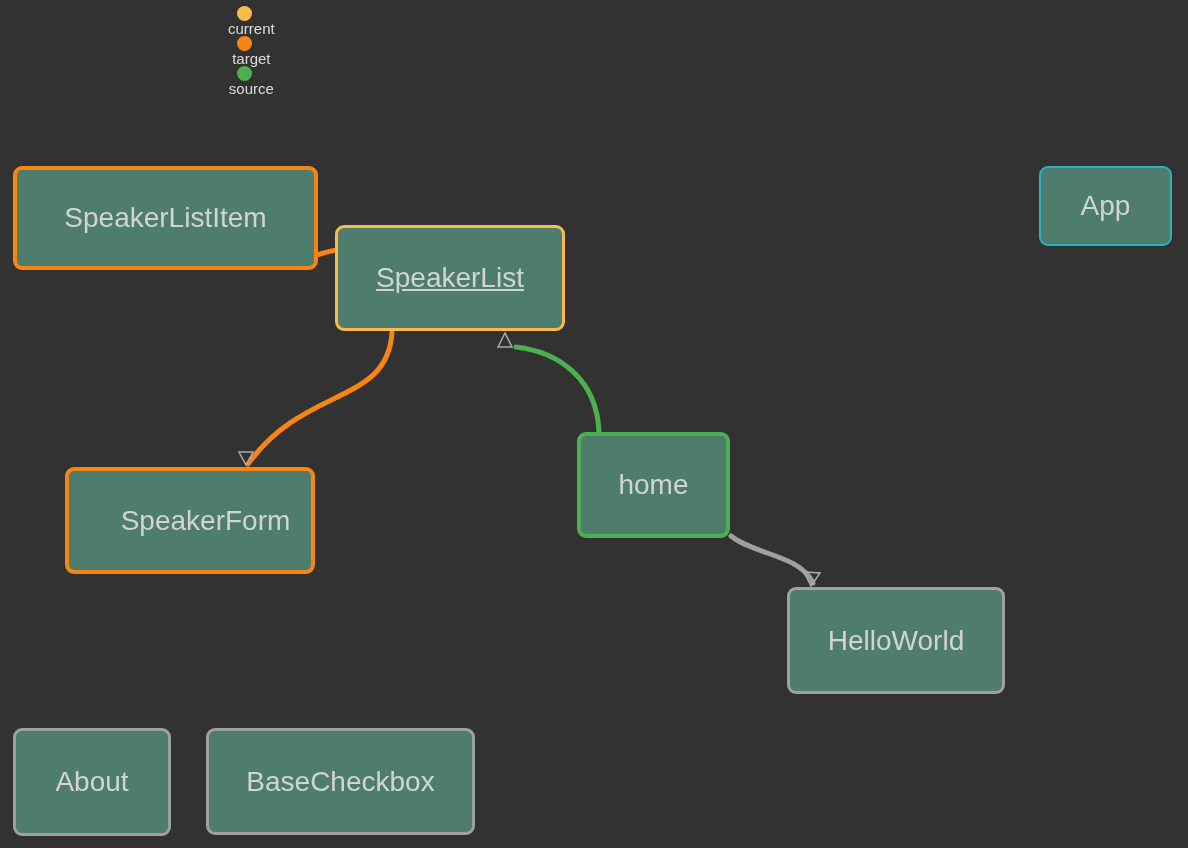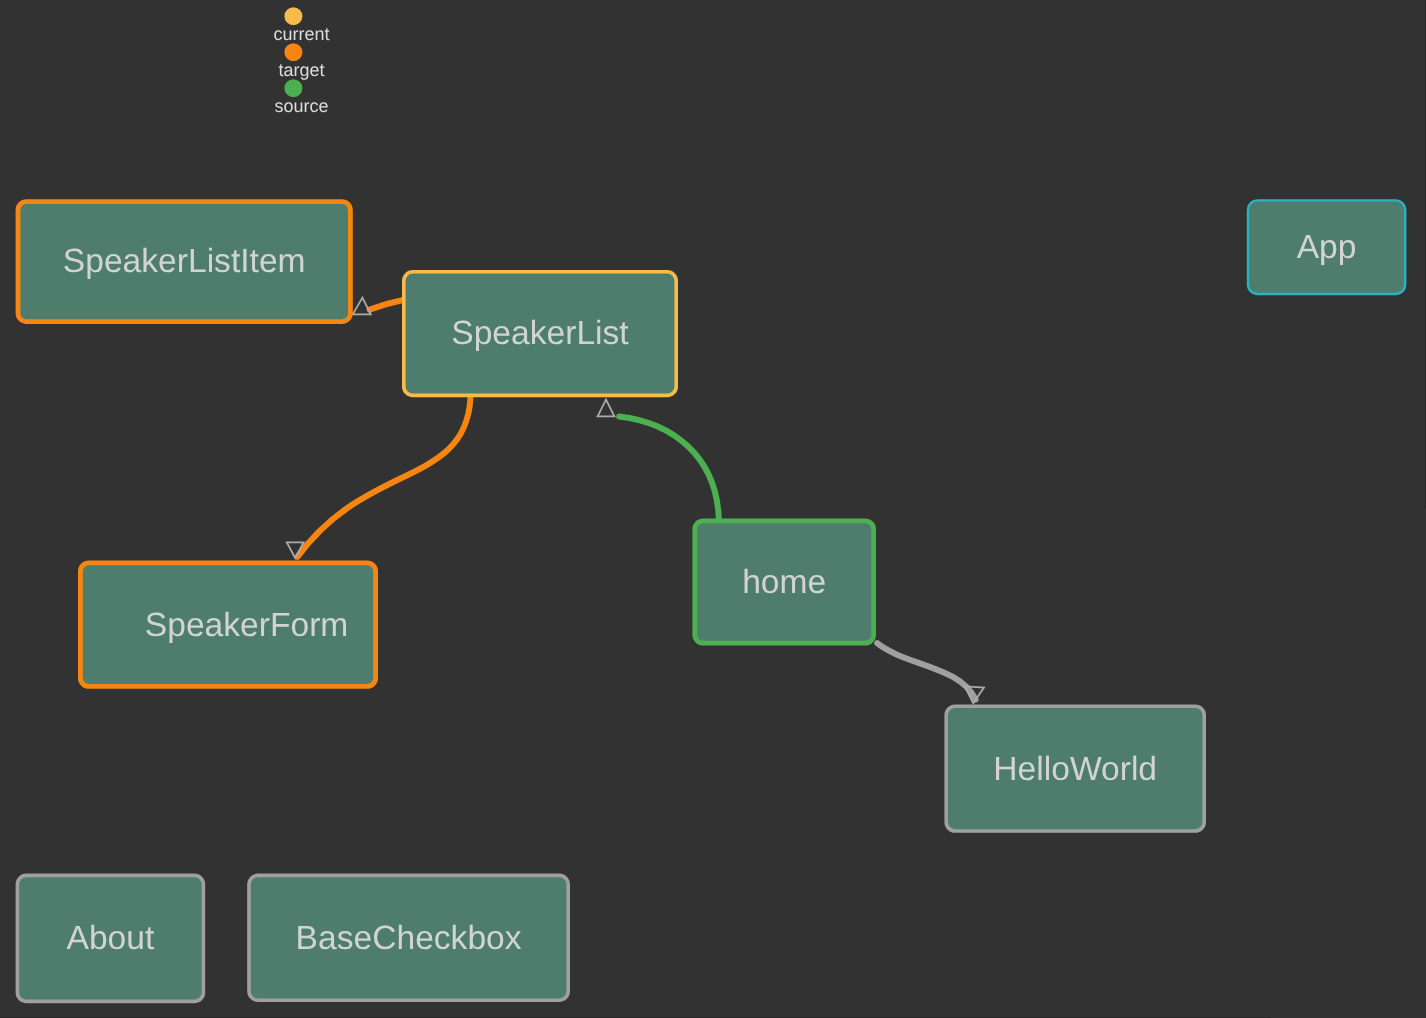--- a/index.html
+++ b/index.html
@@ -82,22 +82,22 @@
     color: #d2d4d2;
     font-size: 28px;
     cursor: pointer;
   }
   .b-source  { border-color: #f78511; border-width: 4px; }
   .b-current { border-color: #f8ba4b; border-width: 3px; }
   .b-target  { border-color: #4caf50; border-width: 4px; }
   .b-default { border-color: #a0a0a0; border-width: 3px; }
   .b-accent  { border-color: #2ab3be; border-width: 2px; }
 
-  .n-speakerlistitem { left: 13px;   top: 166px; width: 281px; height: 104px; }
-  .n-speakerlist     { left: 335px;  top: 225px; width: 230px; height: 106px; }
+  .n-speakerlistitem { left: 13px;   top: 166px; width: 305px; height: 104px; }
+  .n-speakerlist     { left: 335px;  top: 225px; width: 230px; height: 106px; text-decoration: underline; }
   .n-app             { left: 1039px; top: 166px; width: 133px; height: 80px; }
   .n-speakerform     { left: 65px;   top: 467px; width: 250px; height: 107px; padding-left: 31px; }
   .n-home            { left: 577px;  top: 432px; width: 153px; height: 106px; }
   .n-helloworld      { left: 787px;  top: 587px; width: 218px; height: 107px; }
   .n-about           { left: 13px;   top: 728px; width: 158px; height: 108px; }
   .n-basecheckbox    { left: 206px;  top: 728px; width: 269px; height: 107px; }
 </style>
 </head>
 <body>
 

